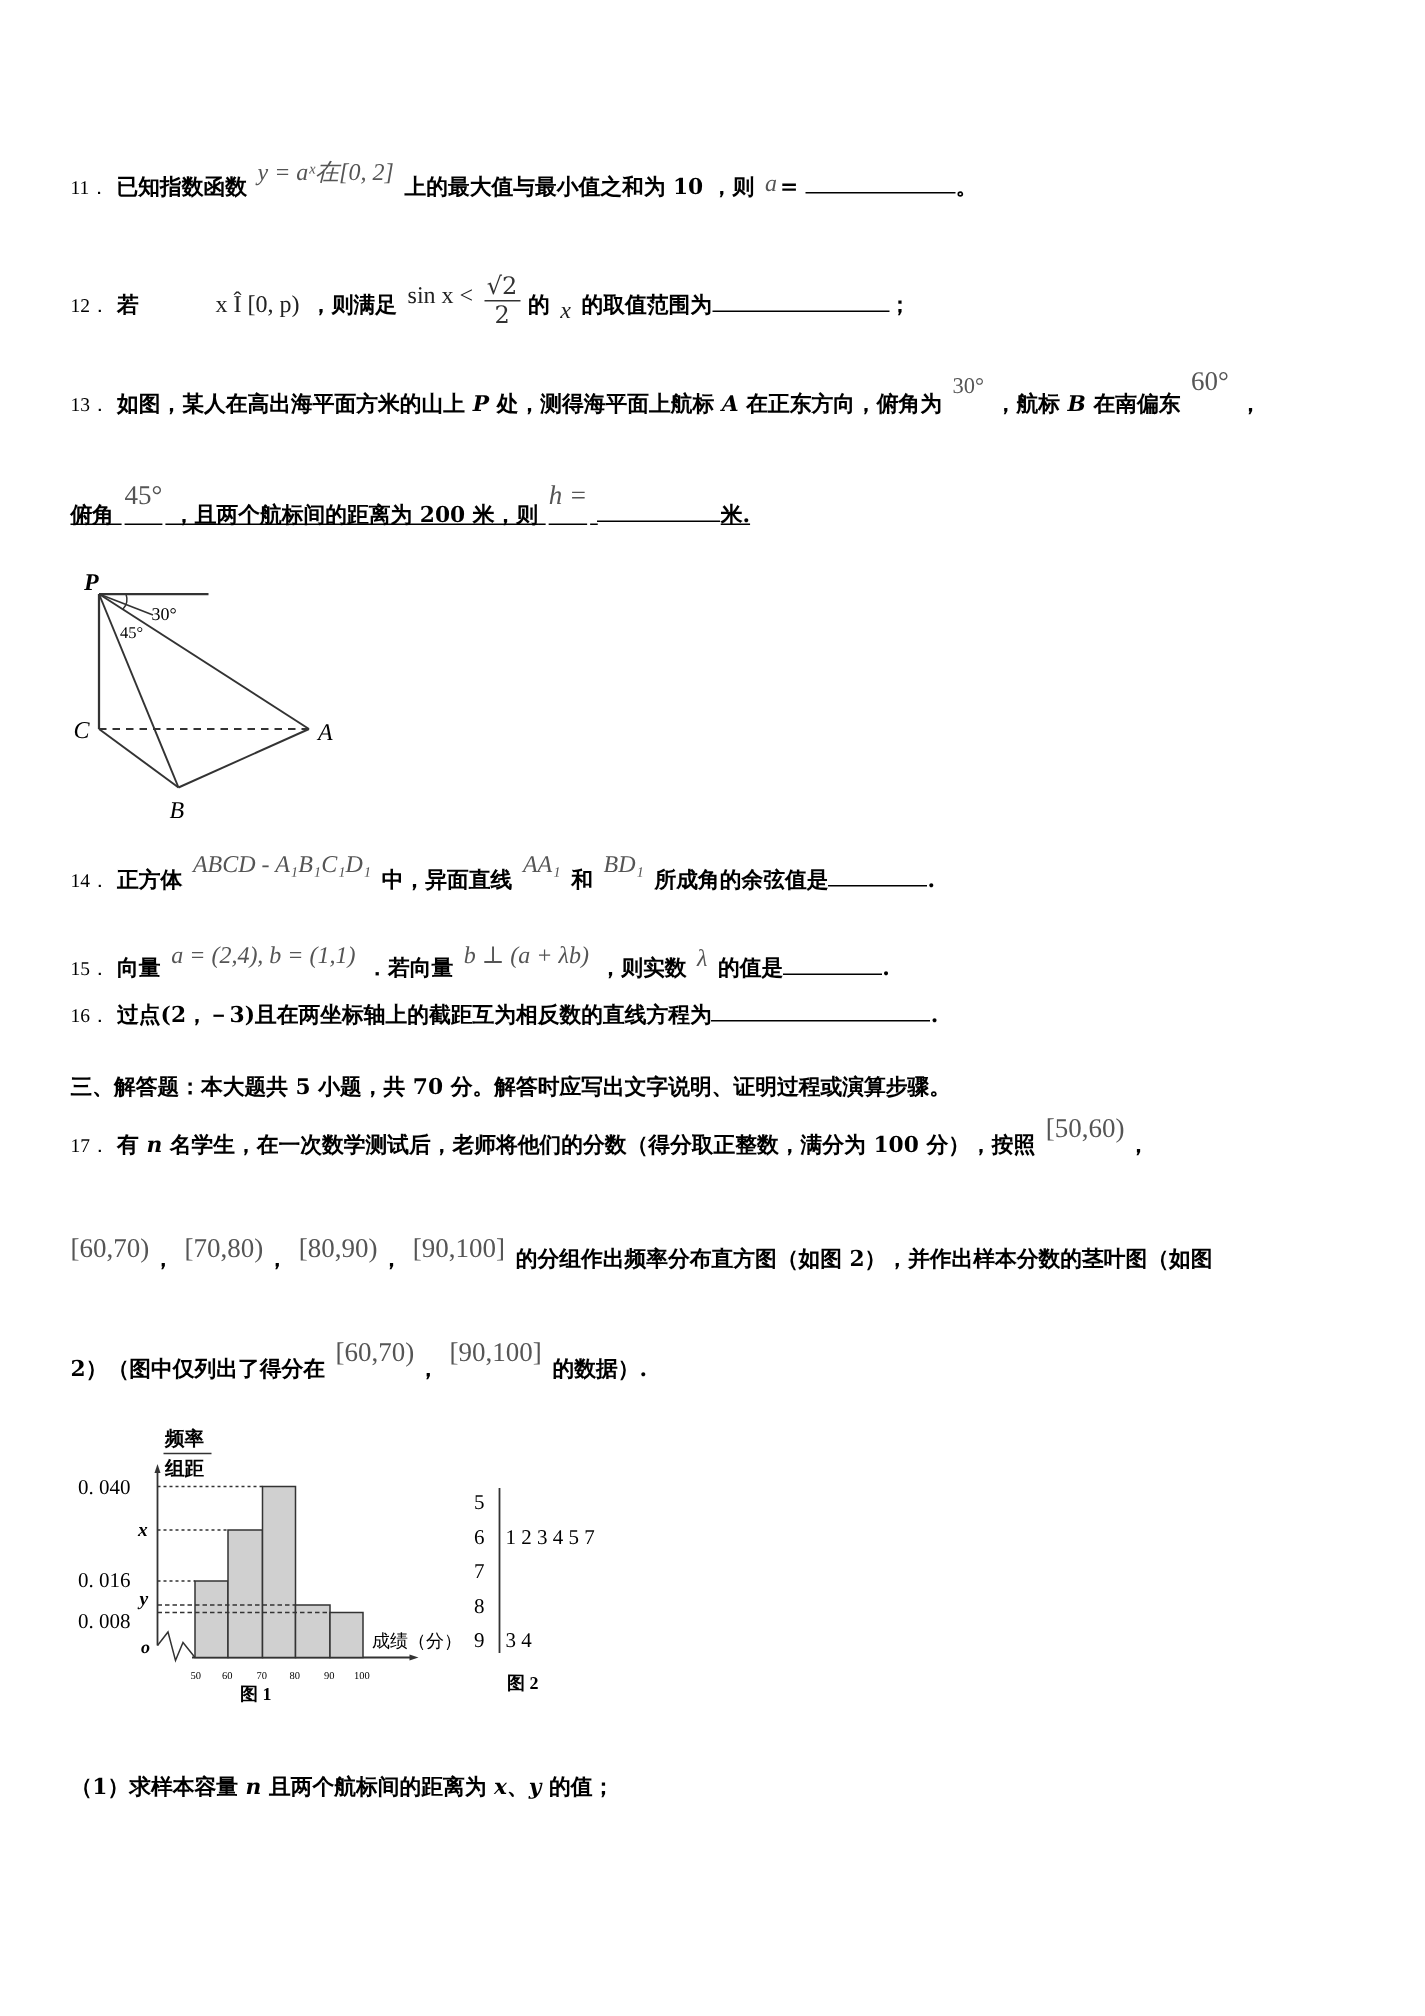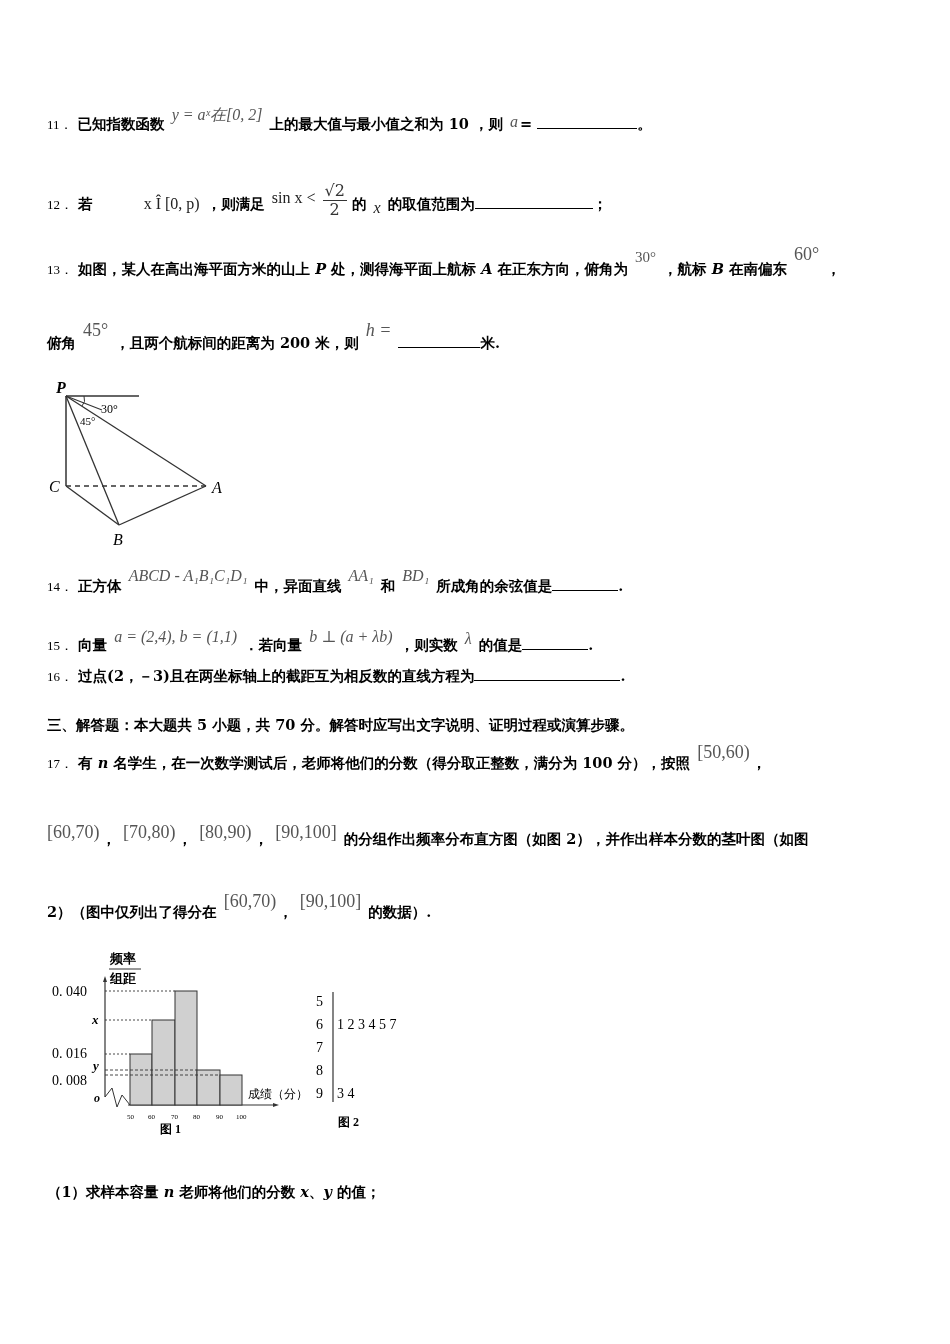--- a/index.html
+++ b/index.html
@@ -65,21 +65,21 @@
   <span class="bi">A</span>
   <span>在正东方向，俯角为</span>
   <span class="math" style="top:-12px; font-size:15px;">30°</span>
   <span>，航标</span>
   <span class="bi">B</span>
   <span>在南偏东</span>
   <span class="math big" style="top:-14px;">60°</span>
   <span>，</span>
 </div>
 
-<div class="line" style="top:332px;">
+<div class="line" style="top:332px;text-decoration:underline;">
   <span>俯角</span>
   <span class="math big" style="top:-12px;">45°</span>
   <span>，且两个航标间的距离为 200 米，则</span>
   <span class="math big it" style="top:-12px;">h =</span>
   <span class="blank" style="width:82px;"></span><span>米.</span>
 </div>
 
 <div style="position:absolute; left:44px; top:375px; width:200px; height:180px;">
   <svg width="200" height="180" viewBox="0 0 200 180">
     <line x1="22" y1="21" x2="95" y2="21" stroke="#333" stroke-width="1.5"></line>
@@ -209,16 +209,16 @@
     <text x="6" y="85" font-size="14">8</text>
     <text x="6" y="108" font-size="14">9</text>
     <text x="27" y="108" font-size="14">3 4</text>
     <text x="28" y="136" font-size="12" font-weight="bold">图 2</text>
   </svg>
 </div>
 
 <div class="line" style="top:1182px;">
   <span>（1）求样本容量</span>
   <span class="bi">n</span>
-  <span>老师将他们的分数</span>
+  <span>且两个航标间的距离为</span>
   <span class="bi">x</span><span>、</span><span class="bi">y</span>
   <span>的值；</span>
 </div>
 
 </body></html>

